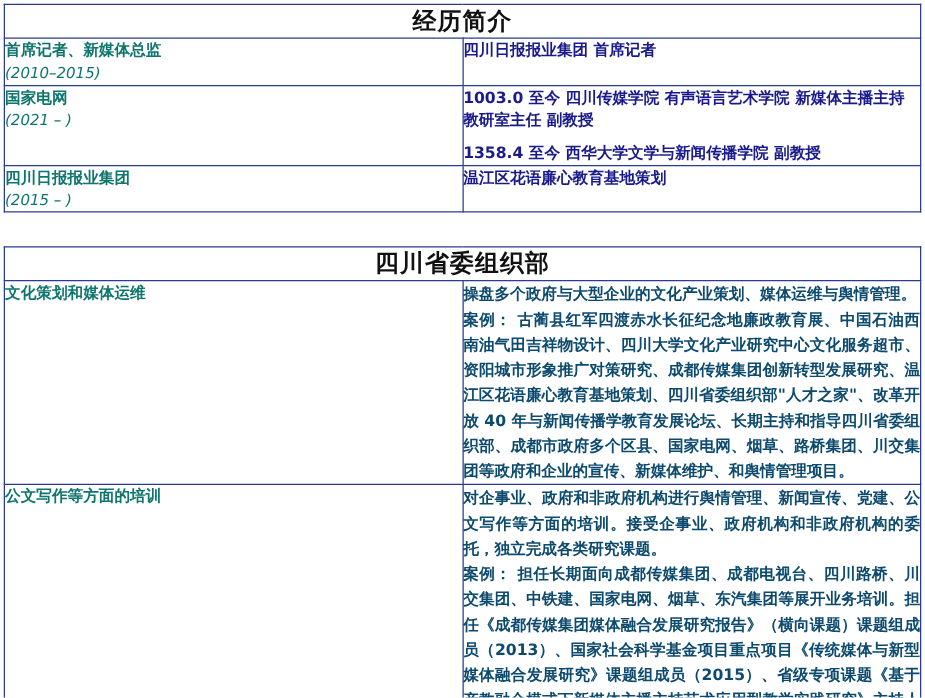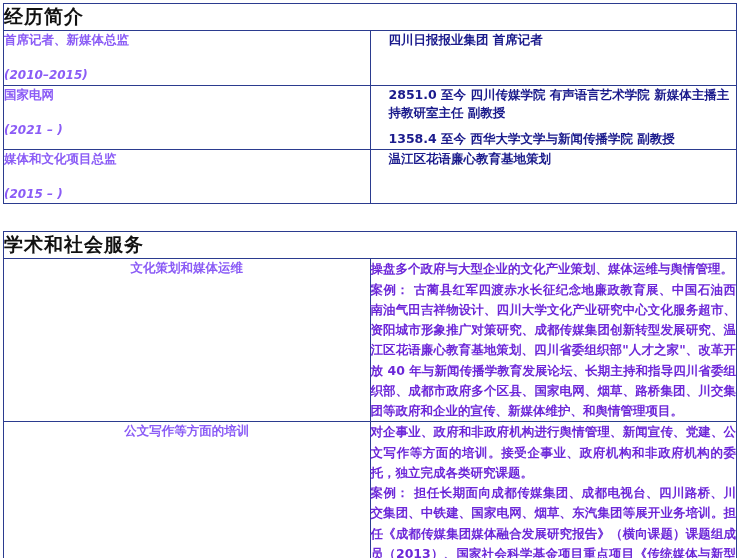--- a/index.html
+++ b/index.html
@@ -25,69 +25,68 @@
     width: 734px;
     margin: 3px 3px 0 3px;
     table-layout: fixed;
   }
   table.doc td {
     border: 1px solid #2b3b8f;
     vertical-align: top;
     padding: 0;
   }
   .section-title {
+    text-align: center;
     font-size: 19px;
     font-weight: bold;
     color: #111111;
     padding: 7px 0 9px 0;
     letter-spacing: 1px;
   }
   .label-cell {
     width: 186px;
     padding: 9px 8px 9px 9px;
     font-size: 12.5px;
     font-weight: bold;
-    color: #8b5cf6;
+    color: #0f766e;
     line-height: 1.45;
   }
   .label-cell .years {
-    font-weight: bold;
+    font-weight: normal;
     font-style: italic;
     font-size: 12px;
     display: block;
-    margin-top: 18px;
+    margin-top: 1px;
   }
   .value-cell {
     padding: 9px 10px 9px 10px;
     font-size: 12.5px;
     font-weight: bold;
     color: #1a1a8c;
     line-height: 1.5;
   }
   .value-cell .line {
     display: block;
-    padding-left: 18px;
   }
   .value-cell .line + .line {
     margin-top: 7px;
   }
   .body-cell {
     padding: 8px 9px 9px 9px;
     font-size: 12.5px;
     font-weight: bold;
-    color: #6d28d9;
+    color: #0c4a6e;
     line-height: 1.62;
     text-align: justify;
   }
   .body-cell .para {
     display: block;
   }
   .tall-label {
     font-size: 12.5px;
-    text-align: center;
   }
 </style>
 </head>
 <body>
 
 <div class="page">
 
   <table class="doc">
     <tbody>
         <tr>
@@ -101,42 +100,42 @@
       <td class="value-cell">
         <span class="line">四川日报报业集团  首席记者</span>
       </td>
     </tr>
     <tr>
       <td class="label-cell">
         <span>国家电网</span>
         <span class="years">(2021 – )</span>
       </td>
       <td class="value-cell">
-        <span class="line">2851.0 至今  四川传媒学院  有声语言艺术学院  新媒体主播主持教研室主任  副教授</span>
+        <span class="line">1003.0 至今  四川传媒学院  有声语言艺术学院  新媒体主播主持教研室主任  副教授</span>
         <span class="line">1358.4 至今  西华大学文学与新闻传播学院  副教授</span>
       </td>
     </tr>
     <tr>
       <td class="label-cell">
-        <span>媒体和文化项目总监</span>
+        <span>四川日报报业集团</span>
         <span class="years">(2015 – )</span>
       </td>
       <td class="value-cell">
         <span class="line">温江区花语廉心教育基地策划</span>
       </td>
     </tr>
   </tbody>
     </table>
 
   <div style="height:24px"></div>
 
   <table class="doc">
     <tbody>
         <tr>
-      <td colspan="2" class="section-title">学术和社会服务</td>
+      <td colspan="2" class="section-title">四川省委组织部</td>
     </tr>
     <tr>
       <td class="label-cell tall-label">
         <span>文化策划和媒体运维</span>
       </td>
       <td class="body-cell">
         <span class="para">操盘多个政府与大型企业的文化产业策划、媒体运维与舆情管理。</span>
         <span class="para">案例：  古蔺县红军四渡赤水长征纪念地廉政教育展、中国石油西南油气田吉祥物设计、四川大学文化产业研究中心文化服务超市、资阳城市形象推广对策研究、成都传媒集团创新转型发展研究、温江区花语廉心教育基地策划、四川省委组织部"人才之家"、改革开放 40 年与新闻传播学教育发展论坛、长期主持和指导四川省委组织部、成都市政府多个区县、国家电网、烟草、路桥集团、川交集团等政府和企业的宣传、新媒体维护、和舆情管理项目。</span>
       </td>
     </tr>

